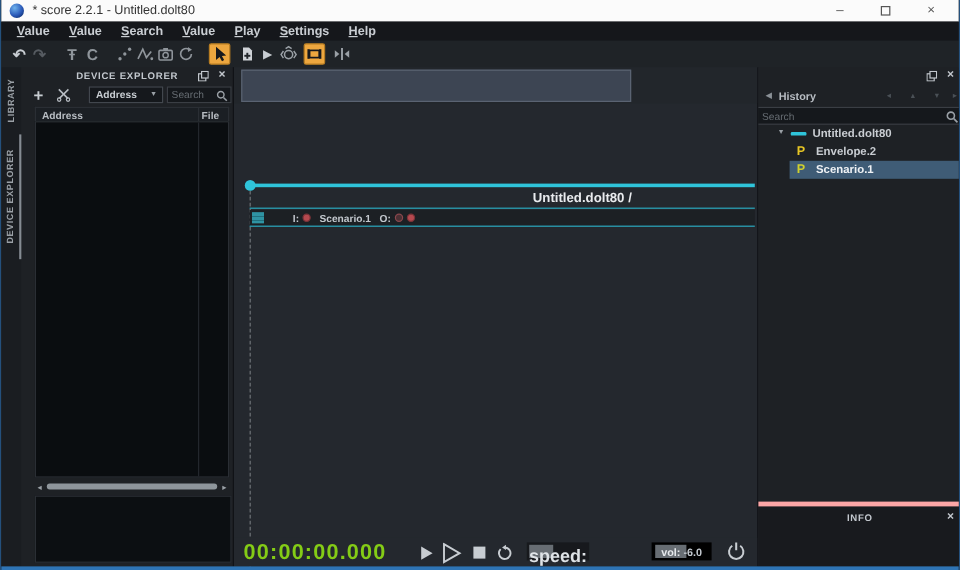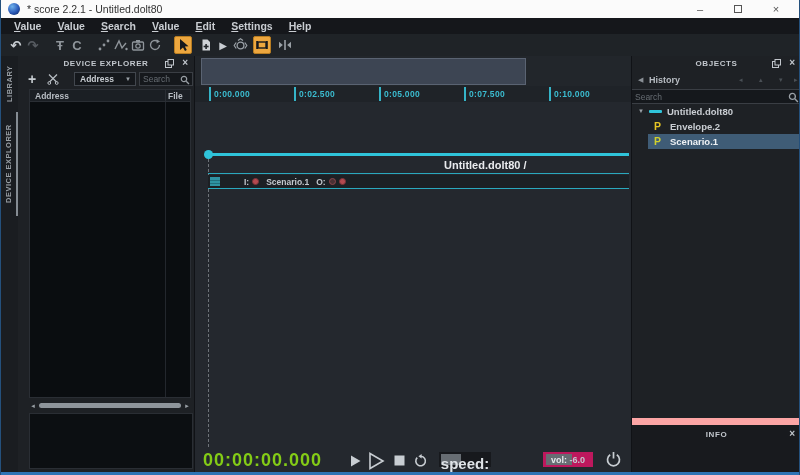--- a/index.html
+++ b/index.html
@@ -98,41 +98,41 @@
   .port-dot { width:7px; height:7px; border-radius:50%; background:#b5494f; border:1px solid #7a3338; display:inline-block; }
   .port-dot.outline { background:#4a3034; border-color:#8a474d; }
   .slot-name { margin:0 4px; }
   
   .transport { position:absolute; left:0; right:0; bottom:0; height:24px; background:#24282e; }
   .time-display { position:absolute; left:8px; top:2px; font-size:18px; font-weight:700; color:#84cc16; letter-spacing:1px; }
   .tr-btn { position:absolute; top:5px; width:15px; height:15px; display:flex; align-items:center; justify-content:center; }
   .speed-box { position:absolute; left:244px; top:4px; width:52px; height:15px; background:#17191d; }
   .speed-handle { position:absolute; left:2px; top:2px; width:20px; bottom:2px; background:#676d73; }
   .speed-label { position:absolute; left:0; right:0; top:3px; text-align:center; font-size:15px; font-weight:700; color:#dfe3e7; }
-  .vol-box { position:absolute; left:348px; top:4px; width:50px; height:15px; background:#be185d; }
+  .vol-box { position:absolute; left:348px; top:4px; width:50px; height:15px; background:#000000; }
   .vol-handle { position:absolute; left:3px; top:2px; width:26px; bottom:2px; background:#676d73; }
   .vol-text { position:absolute; left:0; right:0; top:3px; text-align:center; font-size:9px; font-weight:700; color:#e6e9ec; }
   .vol-text .val { color:#c3c9cf; }
   .power-btn { position:absolute; left:410px; top:3px; width:17px; height:17px; }
   
   .rightpanel { position:absolute; left:631px; top:0; width:169px; bottom:0; background:#1e2125; }
   .history-row { position:absolute; left:0; right:16px; top:17px; height:15px; }
   .hist-back { position:absolute; left:6px; top:3px; font-size:7px; color:#8a9096; }
   .hist-label { position:absolute; left:17px; top:2px; font-size:9px; font-weight:700; color:#b8bdc3; }
   .hist-dim { position:absolute; top:3px; font-size:7px; color:#4a5056; }
   .obj-search { left:0px; top:33px; width:169px; height:15px; border-left:none; border-right:none; }
-  .tree { position:absolute; left:2px; right:0; top:48px; }
+  .tree { position:absolute; left:12px; right:0; top:48px; }
   .tree-row { position:relative; height:15px; }
   .tree-row.selected { background:#3f5c76; margin-left:14px; }
   .tree-caret { position:absolute; left:4px; top:4px; font-size:6px; color:#9aa0a6; }
   .tree-dash { position:absolute; left:15px; top:6px; width:13px; height:3px; background:#2fc4da; border-radius:1px; }
   .tree-picon { position:absolute; top:1px; font-size:10.5px; font-weight:700; }
   .tree-label { position:absolute; top:2px; font-size:9.5px; font-weight:700; color:#c9cdd2; }
   .tree-row.selected .tree-label { color:#eef1f4; }
-  .info-panel { position:absolute; left:0; right:0; top:362px; bottom:0; background:#181a1e; border-top:7px solid #fca5a5; }
+  .info-panel { position:absolute; left:0; right:0; top:362px; bottom:0; background:#181a1e; border-top:4px solid #fca5a5; }
   
   .bottom-accent { position:absolute; left:0; right:0; bottom:0; height:3px; background:#2e74b5; }
   svg { display:block; }
 </style>
 </head>
 <body>
 
 <div id="window">
 
   <div class="titlebar">
@@ -145,21 +145,21 @@
         </div>
       <div class="win-btn">×</div>
     </div>
   </div>
 
   <div class="menubar">
     <span class="menu-item">Value</span>
     <span class="menu-item">Value</span>
     <span class="menu-item">Search</span>
     <span class="menu-item">Value</span>
-    <span class="menu-item">Edit</span>
+    <span class="menu-item">Play</span>
     <span class="menu-item">Settings</span>
     <span class="menu-item">Help</span>
   </div>
 
   <div class="toolbar">
     <span class="tbtn bright glyph">↶</span>
     <span class="tbtn dim glyph">↷</span>
     <span class="tgap"></span>
     <span class="tbtn glyph">Ŧ</span>
     <span class="tbtn glyph">C</span>
@@ -287,32 +287,20 @@
             <span class="thumb"></span>
           </span>
         <span class="arr">▸</span>
       </div>
       <div class="de-lowerbox"></div>
     </div>
 
     <div class="canvas">
       <div class="minimap-strip">
         <div class="minimap"></div>
-      </div>
-      <div class="ruler">
-        <span class="tick" style="left:14px"></span>
-          <span class="tick-label" style="left:19px">0:00.000</span>
-        <span class="tick" style="left:99px"></span>
-          <span class="tick-label" style="left:104px">0:02.500</span>
-        <span class="tick" style="left:184px"></span>
-          <span class="tick-label" style="left:189px">0:05.000</span>
-        <span class="tick" style="left:269px"></span>
-          <span class="tick-label" style="left:274px">0:07.500</span>
-        <span class="tick" style="left:354px"></span>
-          <span class="tick-label" style="left:359px">0:10.000</span>
       </div>
       <div class="score">
         <div class="playhead"></div>
         <div class="interval-dot"></div>
         <div class="interval-bar"></div>
         <div class="interval-label">Untitled.dolt80 /</div>
         <div class="slot-line" style="top:71px"></div>
         <div class="slot-header">
           <span class="slot-handle"></span>
           <span class="slot-text">
@@ -362,21 +350,20 @@
           <svg width="17" height="17" viewBox="0 0 17 17">
               <path d="M5.2 3.8 A6 6 0 1 0 11.8 3.8" fill="none" stroke="#c8cdd2" stroke-width="1.7"></path>
               <line x1="8.5" y1="1" x2="8.5" y2="7.5" stroke="#c8cdd2" stroke-width="1.7"></line>
             </svg>
         </span>
       </div>
     </div>
 
     <div class="rightpanel">
       <div class="panel-header">
-        <div class="panel-title">OBJECTS</div>
         <span class="ph-float">
           <svg width="9" height="9" viewBox="0 0 9 9">
               <rect x="0.5" y="2.5" width="6" height="6" fill="none" stroke="#c2c7cd"></rect>
               <rect x="3" y="0.5" width="5.5" height="5.5" fill="#1e2125" stroke="#c2c7cd"></rect>
             </svg>
         </span>
         <span class="ph-close">×</span>
       </div>
       <div class="history-row">
         <span class="hist-back">◀</span>

